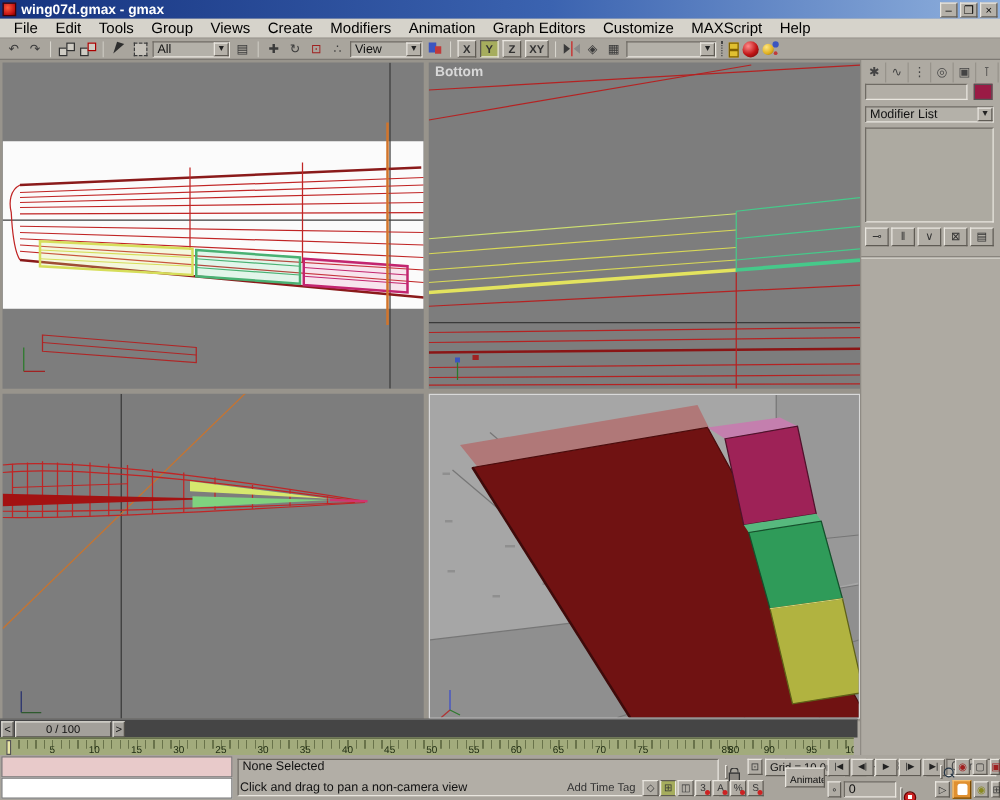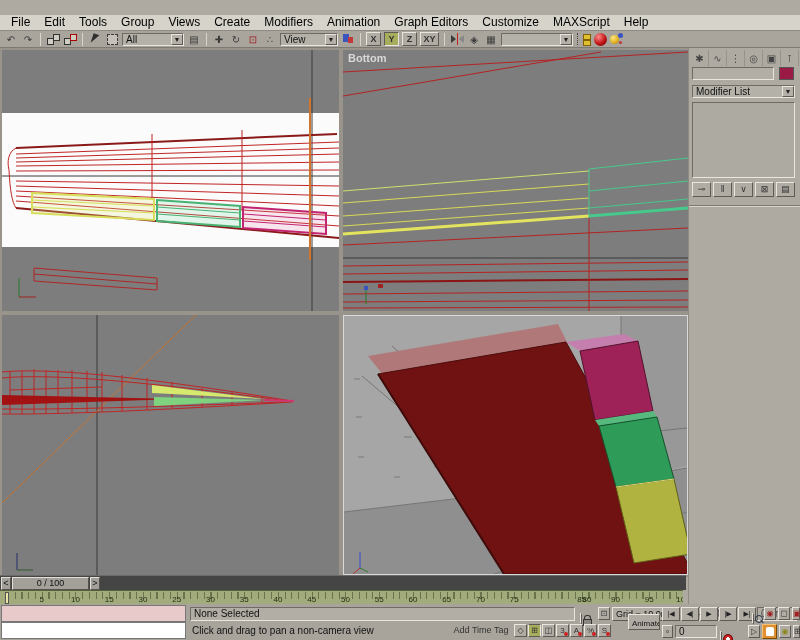--- a/index.html
+++ b/index.html
@@ -92,20 +92,29 @@
   .lockic::before{content:"";position:absolute;left:3px;top:1px;width:5px;height:4px;border:1px solid #333;border-bottom:none;border-radius:3px 3px 0 0;}
   .lockic::after{content:"";position:absolute;left:2px;top:5px;width:7px;height:5px;background:#8a8680;border:1px solid #333;}
   .clockred{position:relative;}
   .clockred::before{content:"";position:absolute;left:2px;top:2px;width:8px;height:8px;border-radius:50%;background:radial-gradient(circle at 50% 45%,#fff 0 30%,#c22 31%);border:1px solid #600;}
 </style>
 </head>
 <body>
 
 <div id="root">
 
+  <div class="titlebar">
+    <span class="appicon"></span>
+    <span class="title-text">wing07d.gmax - gmax</span>
+    <span class="winbtns">
+      <span class="winbtn">–</span>
+      <span class="winbtn">❐</span>
+      <span class="winbtn">×</span>
+    </span>
+  </div>
 
   <div class="menubar">
       <span class="menu-item">File</span>
       <span class="menu-item">Edit</span>
       <span class="menu-item">Tools</span>
       <span class="menu-item">Group</span>
       <span class="menu-item">Views</span>
       <span class="menu-item">Create</span>
       <span class="menu-item">Modifiers</span>
       <span class="menu-item">Animation</span>
@@ -397,21 +406,21 @@
       <span class="tb-num" style="left: 581.75px;">85</span>
       <span class="tb-num" style="left: 615.5px;">90</span>
       <span class="tb-num" style="left: 649.25px;">95</span>
       <span class="tb-num" style="left: 683px;">100</span>
     </div>
 
   <div class="statusbar">
     <div class="listener-pink"></div>
     <div class="listener-white"></div>
 
-    <div class="field sunken" style="left:190px;top:3px;width:385px;height:14px;">None Selected</div>
+    <div class="field sunken" style="left:190px;top:3px;width:385px;height:30px;">None Selected</div>
     <span class="navic lockic" style="left:580px;top:3px;"></span>
     <span class="navic" style="left:598px;top:3px;">⊡</span>
     <span class="lbl" style="left:616px;top:3px;">X:</span>
     <div class="field sunken" style="left:628px;top:3px;width:48px;height:14px;color:#4a4a4a;">-0.198m</div>
     <span class="lbl" style="left:681px;top:3px;">Y:</span>
     <div class="field sunken" style="left:693px;top:3px;width:48px;height:14px;color:#4a4a4a;">-0.184m</div>
     <span class="lbl" style="left:746px;top:3px;">Z:</span>
     <div class="field sunken" style="left:757px;top:3px;width:40px;height:14px;color:#4a4a4a;">0.0m</div>
 
     <div class="prompt">Click and drag to pan a non-camera view</div>

